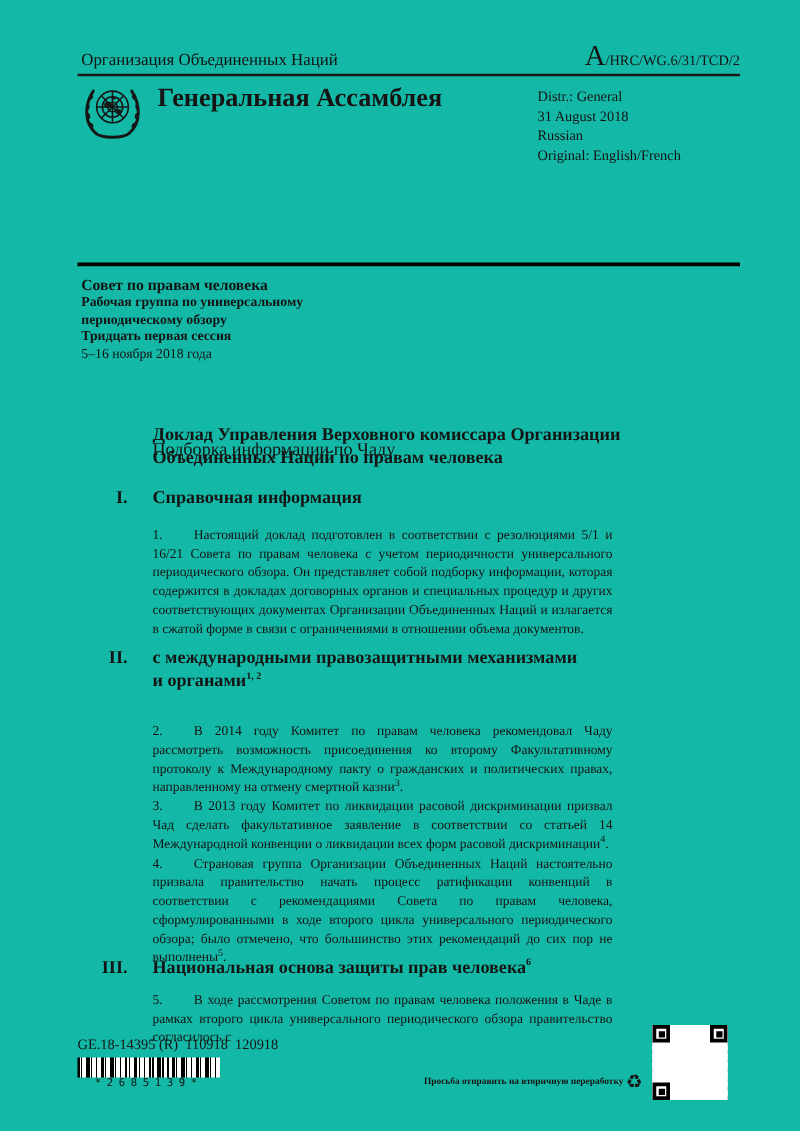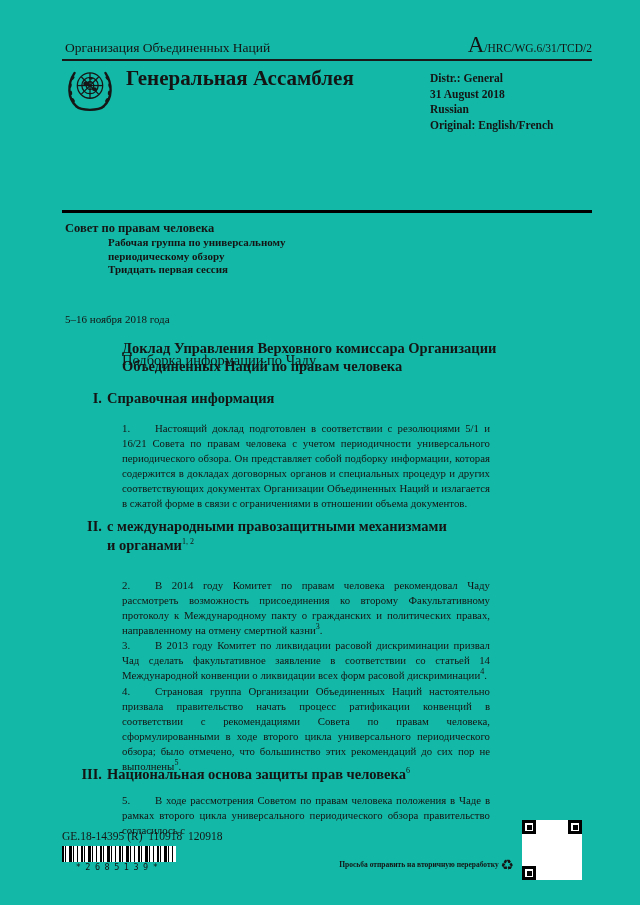--- a/index.html
+++ b/index.html
@@ -9,35 +9,35 @@
     overflow:hidden;
   }
   
   .org-name { position:absolute; left:65px; top:40px; font-size:13.5px; }
   .doc-symbol { position:absolute; right:48px; top:33px; text-align:right; white-space:nowrap; }
   .sym-big  { font-size:23px; line-height:23px; }
   .sym-rest { font-size:11.5px; }
   .header-rule { position:absolute; left:62px; top:59px; width:530px; height:2px; background:#1a1a1a; }
   .emblem { position:absolute; left:61px; top:62px; width:58px; height:58px; }
   .assembly-title { position:absolute; left:126px; top:66px; font-size:21px; font-weight:bold; }
-  .distr-block { position:absolute; left:430px; top:71px; font-size:11.5px; line-height:15.5px;font-weight:bold; }
+  .distr-block { position:absolute; left:430px; top:71px; font-size:11.5px; line-height:15.5px; }
   .thick-rule { position:absolute; left:62px; top:210px; width:530px; height:2.5px; background:#000; }
   
   .session-block { position:absolute; left:65px; top:220px; line-height:13.5px; }
   .session-main { font-size:12.5px; font-weight:bold; line-height:16px; }
-  .session-sub  { font-size:11px; font-weight:bold;margin-left:43px; }
-  .session-date { font-size:11px;margin-top:36px; }
+  .session-sub  { font-size:11px; font-weight:bold; }
+  .session-date { font-size:11px; }
   
   .doc-title { position:absolute; left:122px; top:316px; font-size:14.5px; font-weight:normal;margin-top:36px; }
   .doc-subtitle { position:absolute; left:122px; top:340px; font-size:14.5px; font-weight:bold; line-height:17.5px; }
   .sec-heading { position:absolute; left:62px; width:440px; font-size:14.5px; font-weight:bold; line-height:19px; }
   .sec-heading .roman { position:absolute; left:0; top:0; width:40px; text-align:right; }
-  .sec-heading .htext { margin-left:45px; }
+  .sec-heading .htext { margin-left:60px; }
   sup { font-size:8px; line-height:0; vertical-align:super; font-weight:normal; }
-  .hsup { font-weight:normal;text-align:right; }
+  .hsup { font-weight:bold;text-align:right; }
   
   .para {
     position:absolute; left:122px; width:368px;
     font-size:10.8px; line-height:15px; text-align:justify; margin:0;
   }
   .pnum { display:inline-block; width:33px; }
   
   .footer-id { position:absolute; left:62px; top:830px; font-size:11.5px; white-space:pre; }
   .barcode {
     position:absolute; left:62px; top:846px; width:114px; height:16px;

